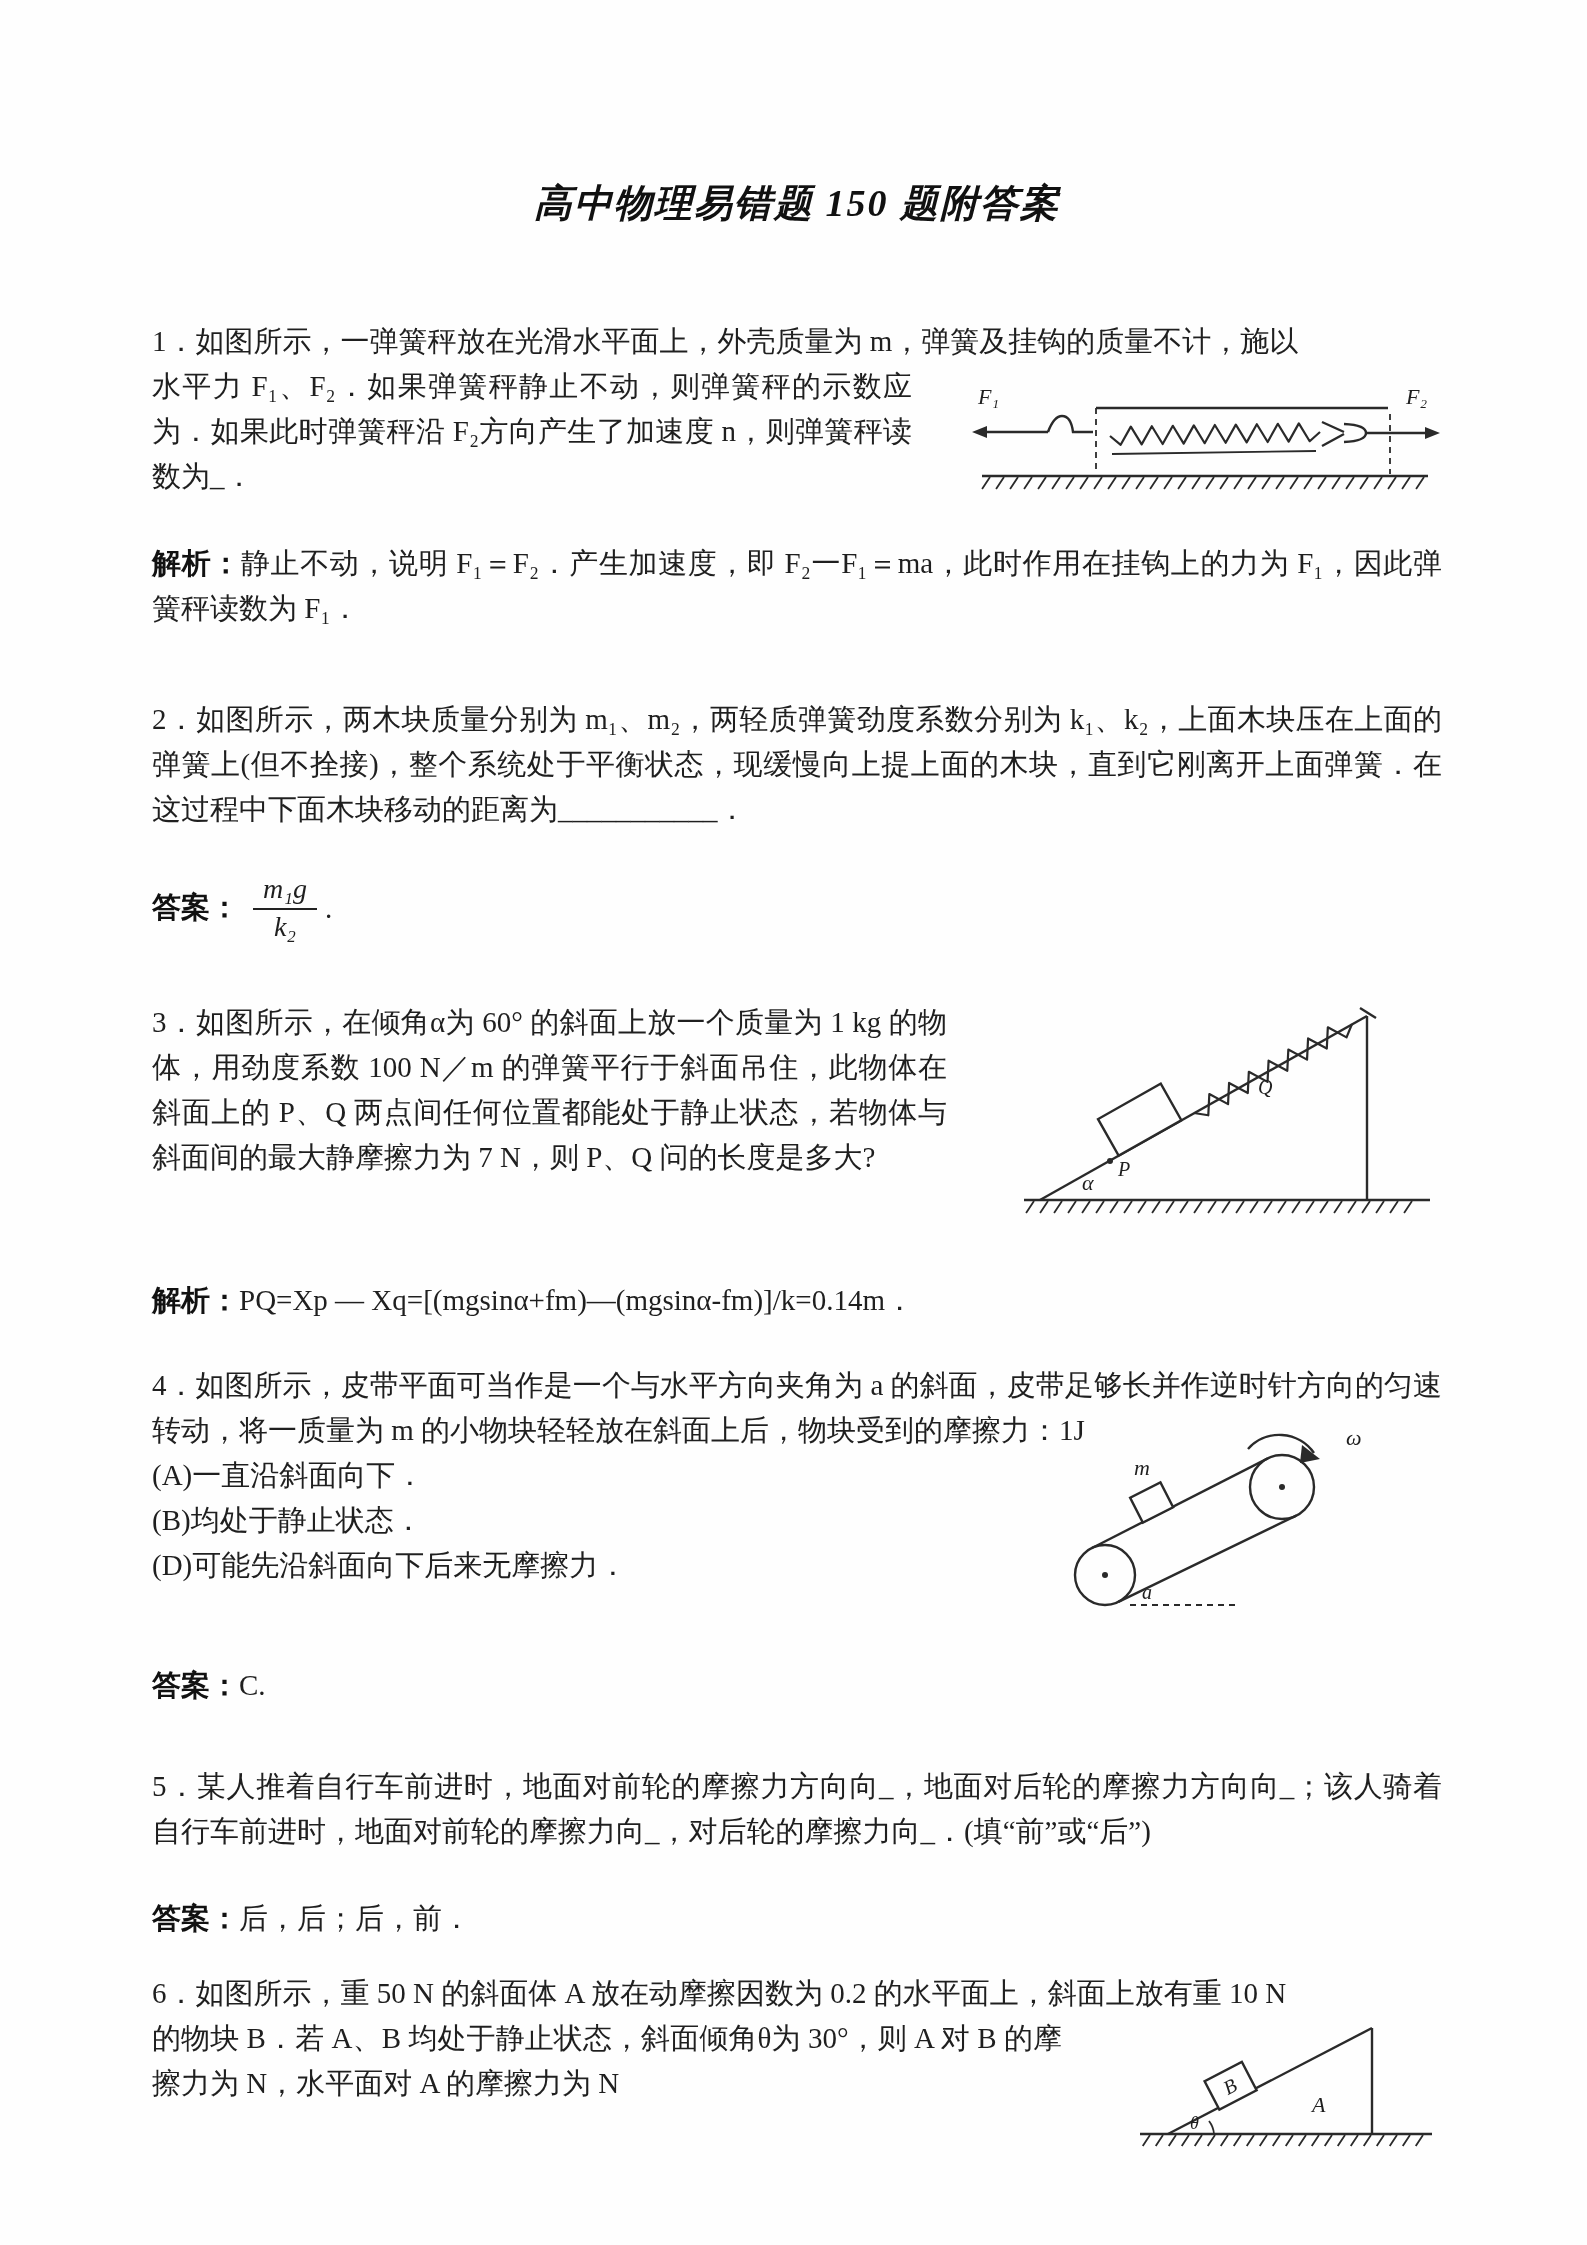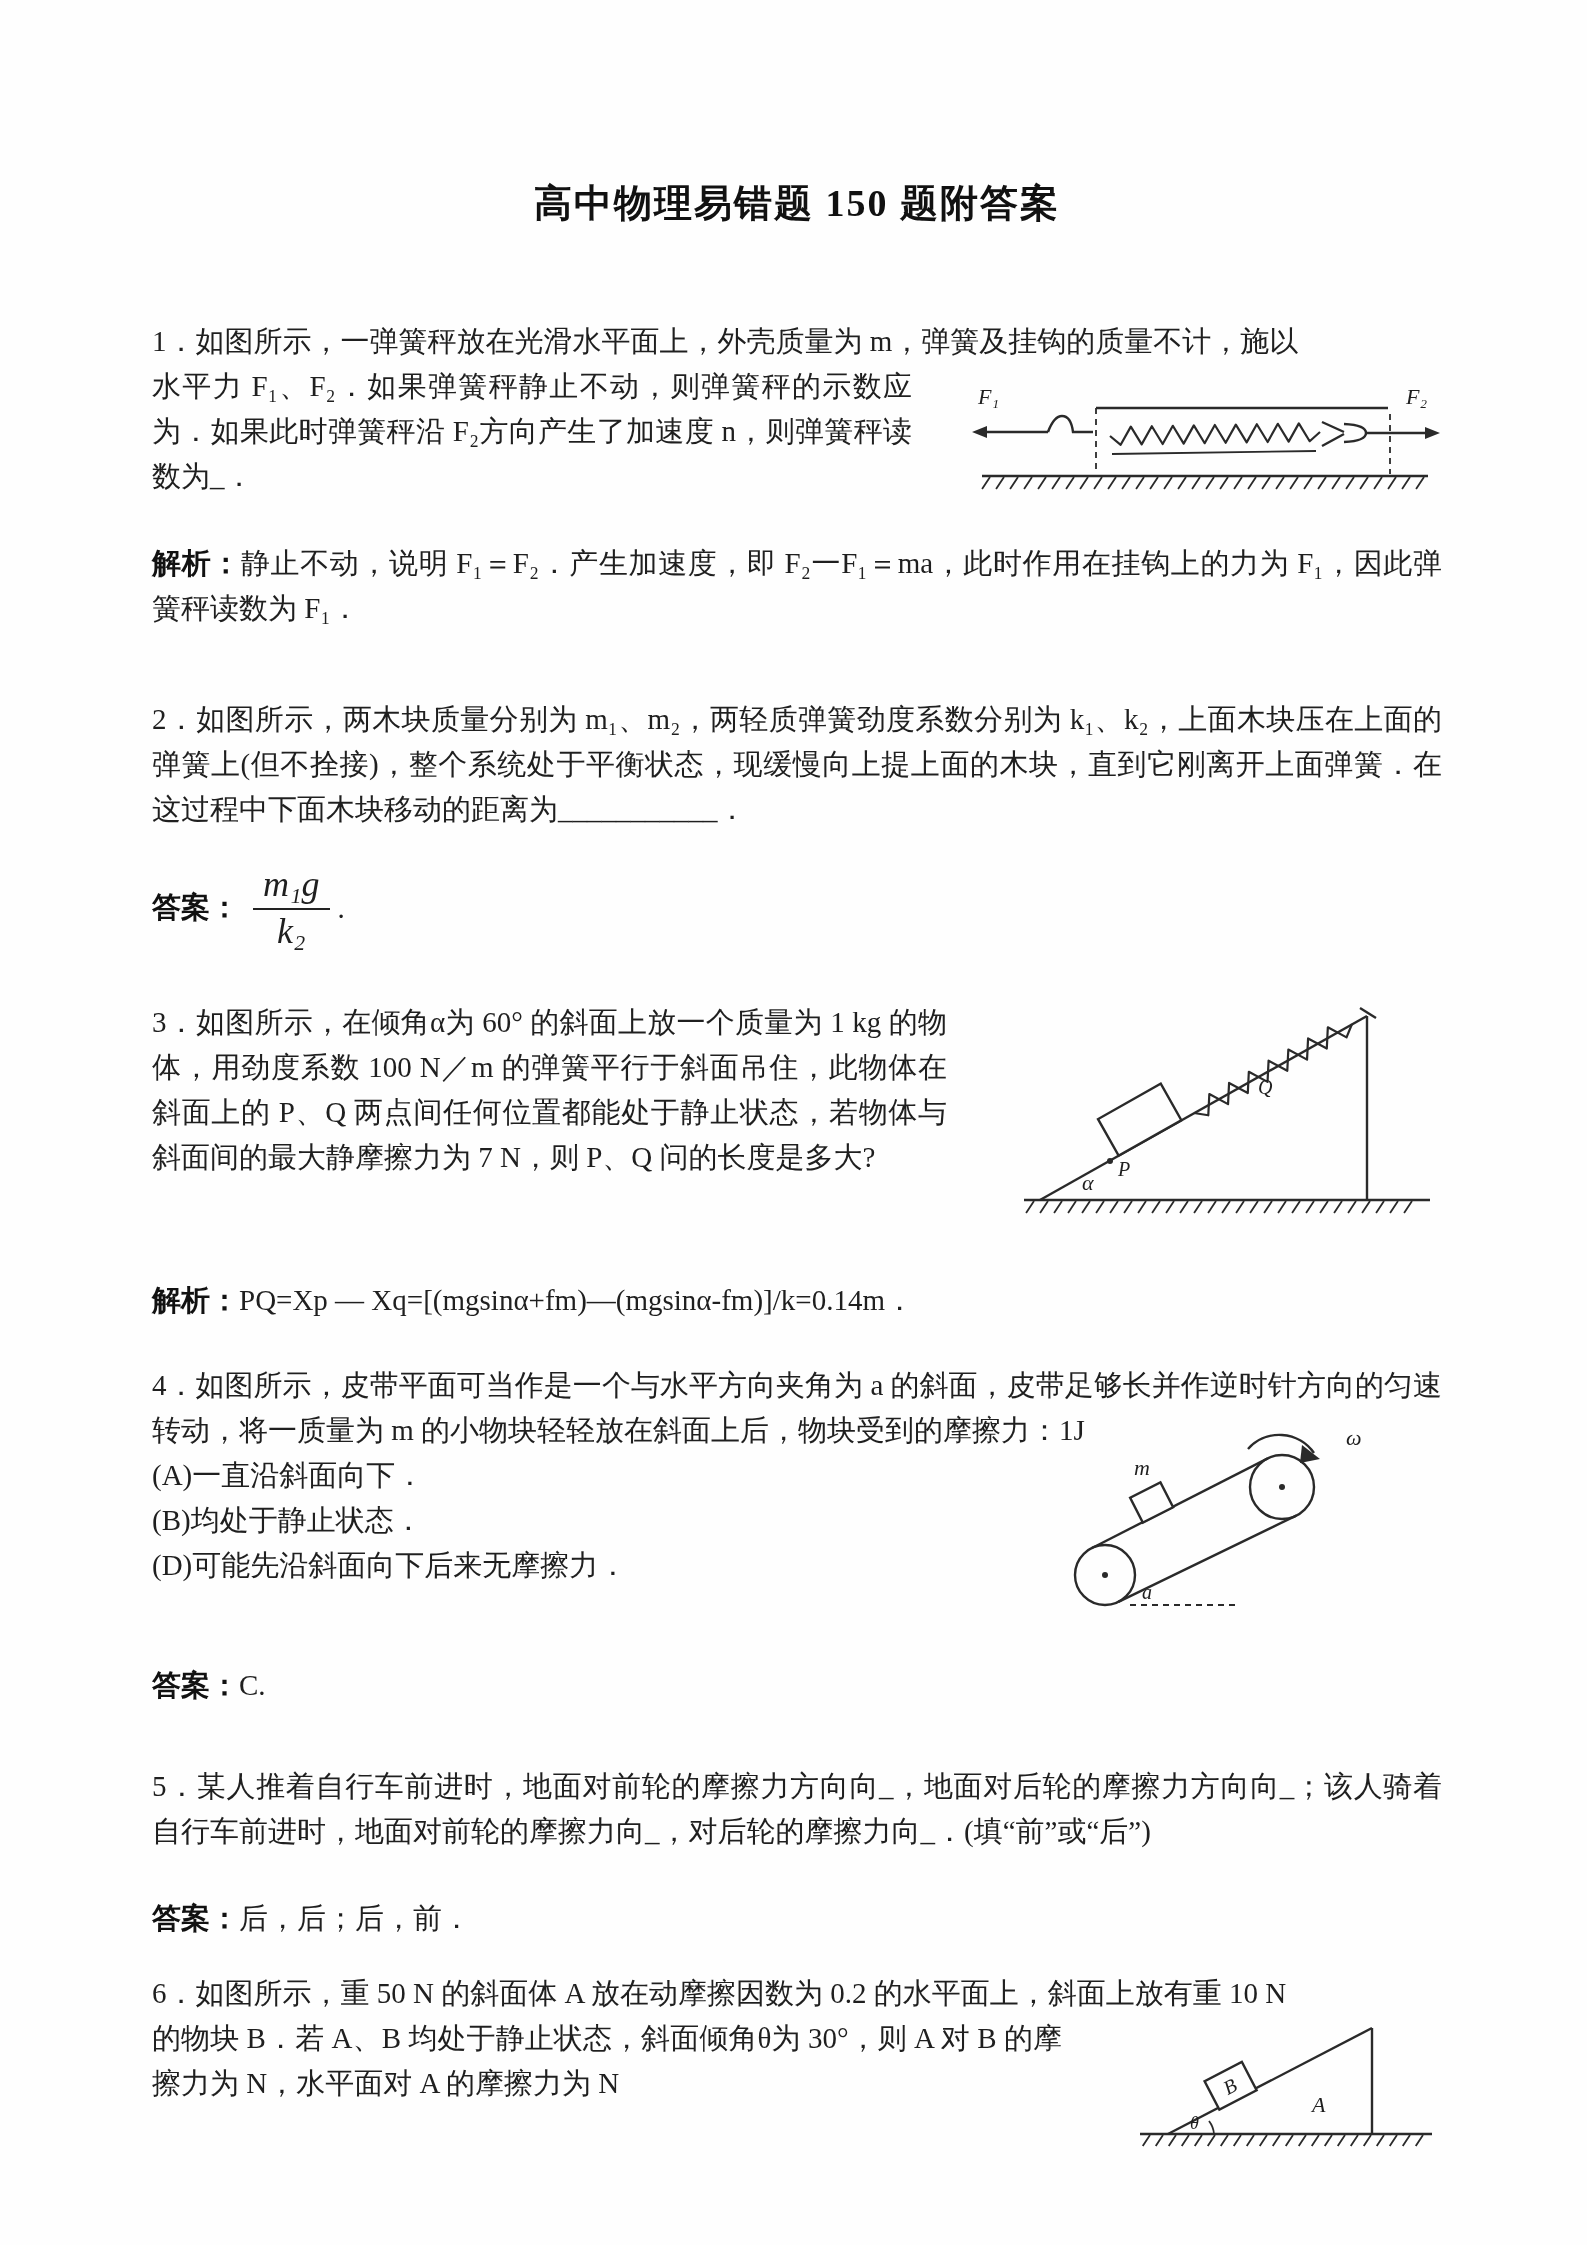--- a/index.html
+++ b/index.html
@@ -8,36 +8,36 @@
     width:1587px;height:2245px;
     background:#fefefe;
     overflow:hidden;
     font-family:"Liberation Serif","DejaVu Serif",serif;
     color:#1f1f1f;
     box-sizing:border-box;
   }
   .content{padding:150px 145px 0 152px;}
   .doc-title{
     font-size:38px;font-weight:700;text-align:center;
-    margin:28px 0 0 0;letter-spacing:2px;color:#111;
+    margin:28px 0 0 0;letter-spacing:2px;color:#111;font-style:italic;
   }
   p{margin:0;}
   .body-text{font-size:29px;line-height:45px;text-align:justify;}
   .nowrap-line{font-size:29px;line-height:45px;white-space:nowrap;}
   .row{display:flex;align-items:flex-start;}
   .grow{flex:1;}
   .label-bold{font-weight:700;color:#111;}
   .q1-block{margin-top:90px;}
   .q1-rest{width:760px;}
   .q1-svg{margin-left:auto;margin-top:10px;}
   .analysis-1{margin-top:42px;}
   .q2-block{margin-top:66px;}
   .answer-frac{display:flex;align-items:center;margin-top:20px;height:112px;font-size:29px;}
   .frac{display:inline-flex;flex-direction:column;align-items:center;
-        font-style:italic;font-size:36px;line-height:1.2;margin-left:14px;}
+        font-style:italic;font-size:28px;line-height:1.2;margin-left:14px;}
   .frac .num{padding:0 10px 2px 10px;border-bottom:2.5px solid #222;}
   .frac .den{padding-top:0;}
   .frac-period{margin-left:8px;}
   .q3-block{margin-top:36px;}
   .q3-text{width:795px;}
   .q3-svg{margin-left:auto;margin-top:-28px;}
   .analysis-3{margin-top:44px;}
   .q4-block{margin-top:40px;}
   .q4-options{font-size:29px;line-height:44px;}
   .q4-svg{margin-left:auto;margin-top:-30px;margin-right:70px;}

